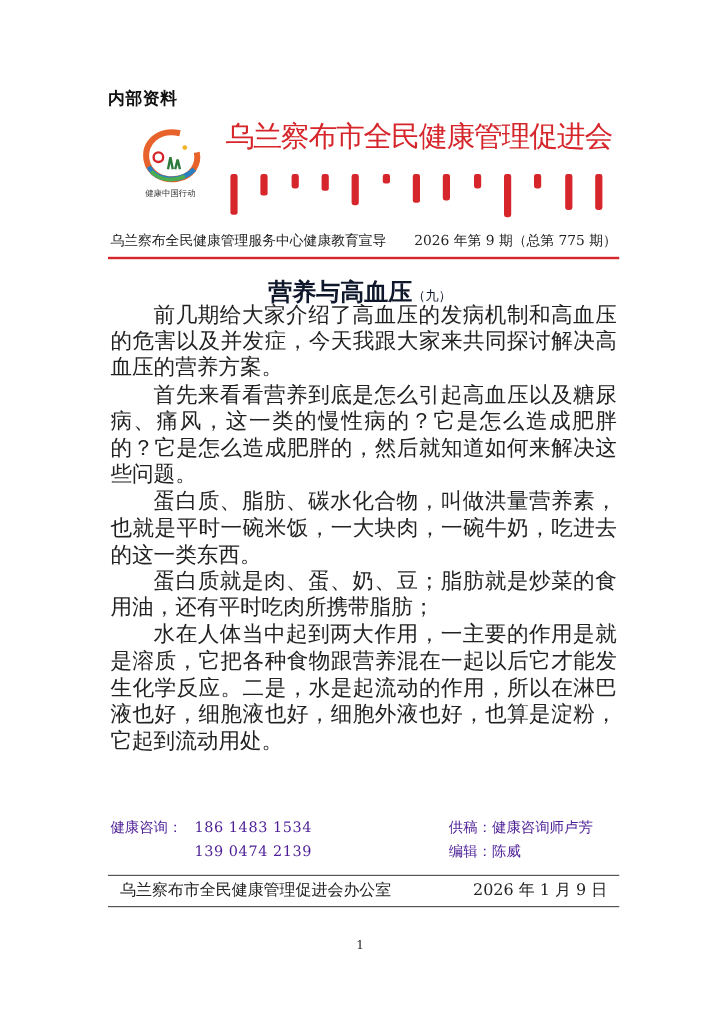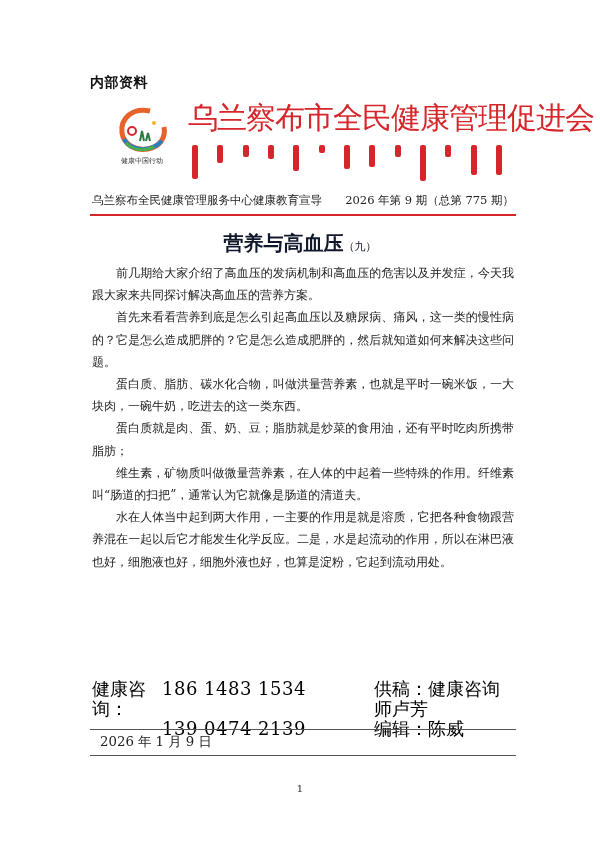--- a/index.html
+++ b/index.html
@@ -4,32 +4,32 @@
 <style>
   html, body { margin: 0; padding: 0; background: #ffffff; }
   body { width: 600px; height: 843px; position: relative; overflow: hidden;
          font-family: "DejaVu Serif", "Liberation Serif", serif; color: #222; }
   .abs { position: absolute; }
   .internal { left: 90px; top: 74px; font-size: 14px; font-weight: bold; color: #111;
               font-family: "DejaVu Sans", "Liberation Sans", sans-serif; letter-spacing: 0.5px; text-align: center; }
   .logo { left: 110px; top: 105px; width: 64px; height: 64px; }
   .logo-cap { left: 110px; top: 156px; width: 64px; text-align: center; font-size: 7px;
               color: #333; font-family: "DejaVu Sans", "Liberation Sans", sans-serif; }
-  .org-title { left: 188px; top: 98px; font-size: 30px; color: #d6262b; letter-spacing: -1px;
+  .org-title { left: 188px; top: 98px; font-size: 24px; color: #d6262b; letter-spacing: -1px;
                font-family: "DejaVu Serif", "Liberation Serif", serif; font-weight: normal; white-space: nowrap; }
   .mongol { left: 192px; top: 145px; width: 310px; height: 36px; display: flex; justify-content: space-between; }
   .mongol span { display: block; width: 6px; background: #d6262b; border-radius: 2px; }
   .subhead { left: 92px; top: 193px; width: 422px; display: flex; justify-content: space-between;
              font-size: 11.5px; color: #222; gap: 16px; }
   .redline { left: 90px; top: 214px; width: 426px; height: 2px; background: #d6262b; }
   .article-title { left: 0; top: 230px; width: 600px; text-align: center; font-size: 20px; font-weight: bold; color: #0f172a; }
   .article-title small { font-size: 11px; font-weight: normal; }
-  .body-text { left: 92px; top: 262px; width: 422px; font-size: 12px; line-height: 22.2px; color: #222; }
+  .body-text { left: 92px; top: 252px; width: 422px; font-size: 18px; line-height: 22.2px; color: #222; }
   .body-text p { margin: 0; text-indent: 2em; text-align: justify; }
-  .contact { left: 92px; top: 679px; width: 422px; font-size: 18px; line-height: 20px; color: #000000; }
+  .contact { left: 92px; top: 679px; width: 422px; font-size: 12px; line-height: 20px; color: #4c1d95; }
   .contact-row { display: flex; }
   .contact-label { width: 70px; }
   .contact-num { width: 212px; letter-spacing: 0.5px; }
   .contact-right { flex: 1; }
   .line1 { left: 90px; top: 729px; width: 426px; height: 1px; background: #555; }
   .office { left: 92px; top: 733px; width: 422px; display: flex; justify-content: space-between;
             font-size: 13.3px; color: #222; padding: 0 8px 0 8px; box-sizing: border-box; }
   .line2 { left: 90px; top: 755px; width: 426px; height: 1px; background: #555; }
   .page-num { left: 0; top: 783px; width: 600px; text-align: center; font-size: 10px; color: #222; }
 </style>
@@ -76,36 +76,36 @@
 
 <div class="abs article-title">
   <span>营养与高血压</span><small>（九）</small>
 </div>
 
 <div class="abs body-text">
   <p>前几期给大家介绍了高血压的发病机制和高血压的危害以及并发症，今天我跟大家来共同探讨解决高血压的营养方案。</p>
   <p>首先来看看营养到底是怎么引起高血压以及糖尿病、痛风，这一类的慢性病的？它是怎么造成肥胖的？它是怎么造成肥胖的，然后就知道如何来解决这些问题。</p>
   <p>蛋白质、脂肪、碳水化合物，叫做洪量营养素，也就是平时一碗米饭，一大块肉，一碗牛奶，吃进去的这一类东西。</p>
   <p>蛋白质就是肉、蛋、奶、豆；脂肪就是炒菜的食用油，还有平时吃肉所携带脂肪；</p>
-  <p>维生素，矿物质叫做微量营养素，在人体的中起着一些特殊的作用。纤维素叫“肠道的扫把”，通常认为它就像是肠道的清道夫。</p>
   <p>水在人体当中起到两大作用，一主要的作用是就是溶质，它把各种食物跟营养混在一起以后它才能发生化学反应。二是，水是起流动的作用，所以在淋巴液也好，细胞液也好，细胞外液也好，也算是淀粉，它起到流动用处。</p>
 </div>
 
 <div class="abs contact">
   <div class="contact-row">
     <span class="contact-label">健康咨询：</span>
     <span class="contact-num">186 1483 1534</span>
     <span class="contact-right">供稿：健康咨询师卢芳</span>
   </div>
   <div class="contact-row">
     <span class="contact-label"></span>
     <span class="contact-num">139 0474 2139</span>
     <span class="contact-right">编辑：陈威</span>
   </div>
 </div>
 
 <div class="abs line1"></div>
 <div class="abs office">
+  <span>乌兰察布市全民健康管理促进会办公室</span>
   <span>2026 年 1 月 9 日</span>
 </div>
 <div class="abs line2"></div>
 
 <div class="abs page-num">1</div>
 
 </body></html>

